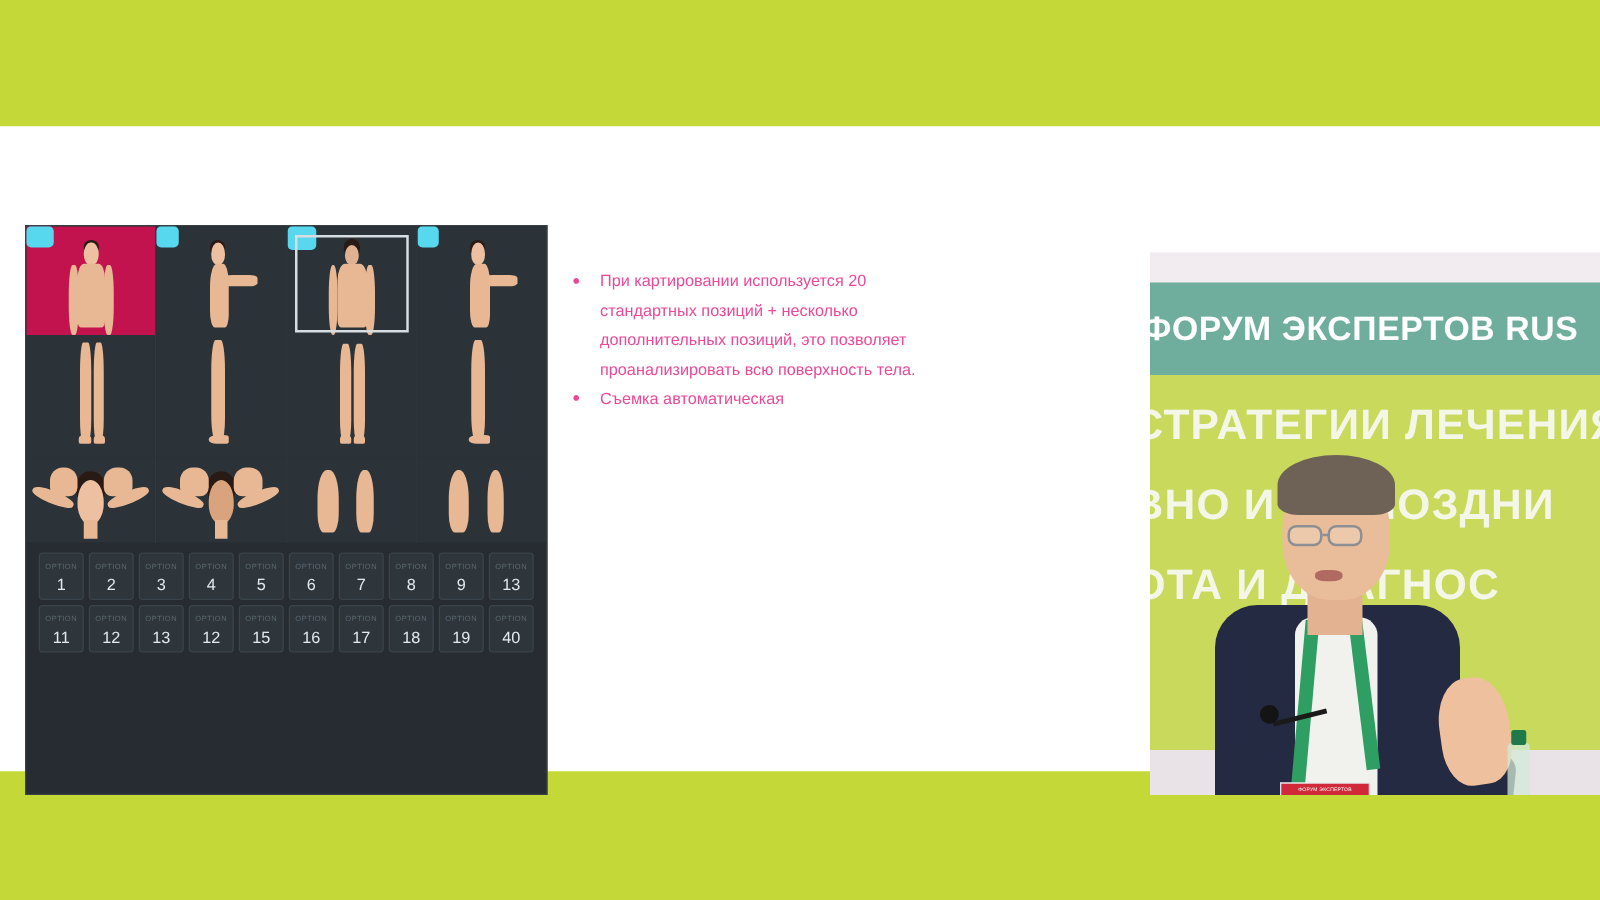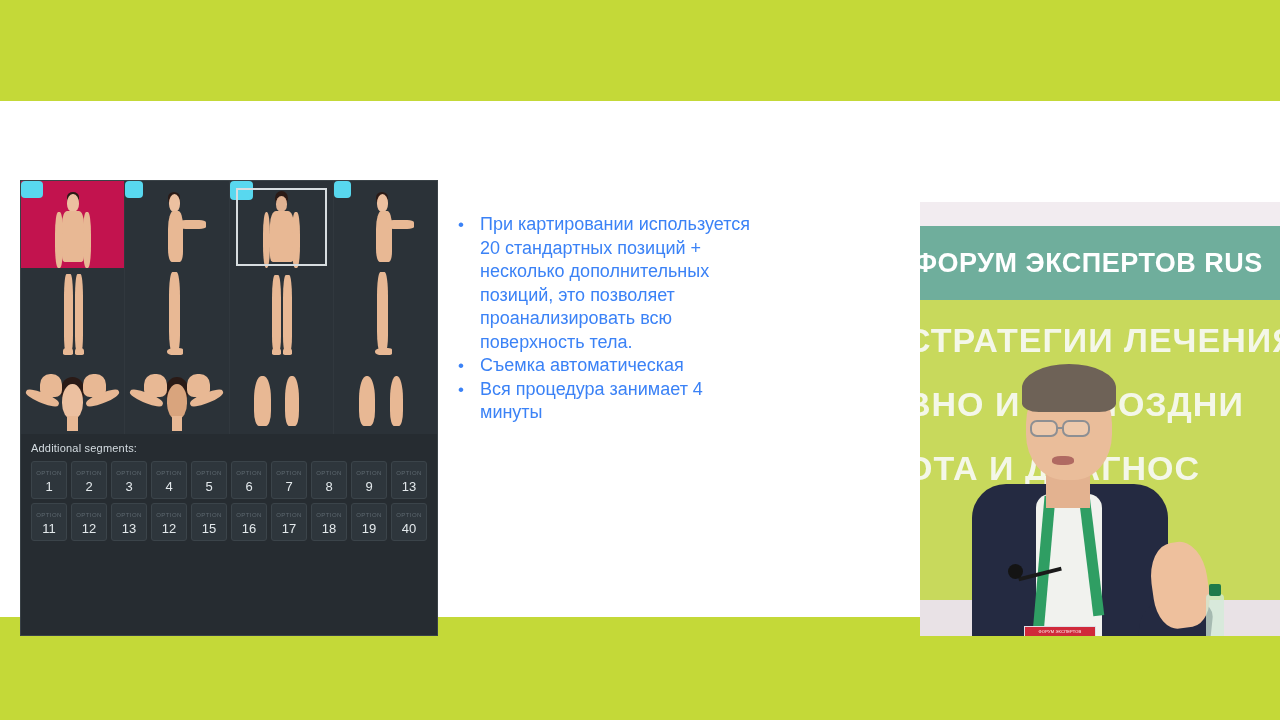--- a/index.html
+++ b/index.html
@@ -194,22 +194,22 @@
   .seg-num {
     color: #e3e9ec;
     font-size: 13px;
     line-height: 1;
   }
 
   
   .bullets {
     position: absolute; left: 452px; top: 112px;
     width: 300px;
-    color: #3b82f6;
-    font-size: 18px;
+    color: #ec4899;
+    font-size: 13px;
     line-height: 23.5px;
   }
   .bullets li {
     list-style: none;
     position: relative;
     padding-left: 28px;
     margin-bottom: 0;
   }
   .bullets li::before {
     content: "•";
@@ -493,21 +493,20 @@
 
         <div class="pose-cell">
           <div class="fig f-feet">
             <div class="sk ft2"></div>
             <div class="sk ft1"></div>
           </div>
         </div>
       </div>
 
       <div class="seg-area">
-        <div class="seg-title">Additional segments:</div>
         <div class="seg-grid">
           <div class="seg-tile">
               <span class="seg-opt">OPTION</span>
               <span class="seg-num">1</span>
             </div>
           <div class="seg-tile">
               <span class="seg-opt">OPTION</span>
               <span class="seg-num">2</span>
             </div>
           <div class="seg-tile">
@@ -582,21 +581,20 @@
               <span class="seg-opt">OPTION</span>
               <span class="seg-num">40</span>
             </div>
         </div>
       </div>
     </div>
 
     <ul class="bullets">
       <li>При картировании используется 20 стандартных позиций + несколько дополнительных позиций, это позволяет проанализировать всю поверхность тела.</li>
       <li>Съемка автоматическая</li>
-      <li>Вся процедура занимает 4 минуты</li>
     </ul>
 
     <div class="photo">
       <div class="ph-wall-top"></div>
 
       <div class="ph-teal">
         <span class="ph-teal-text">ФОРУМ ЭКСПЕРТОВ RUS</span>
       </div>
 
       <div class="ph-lime">

